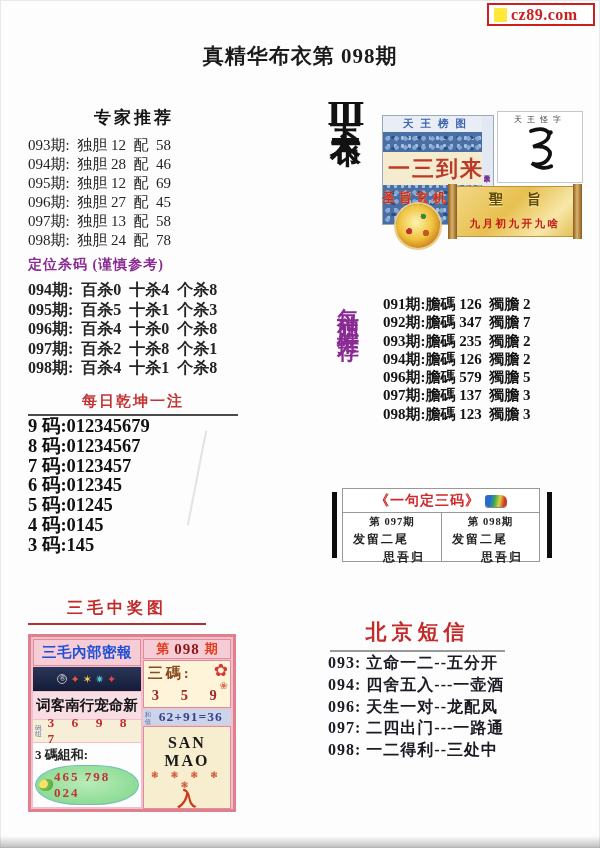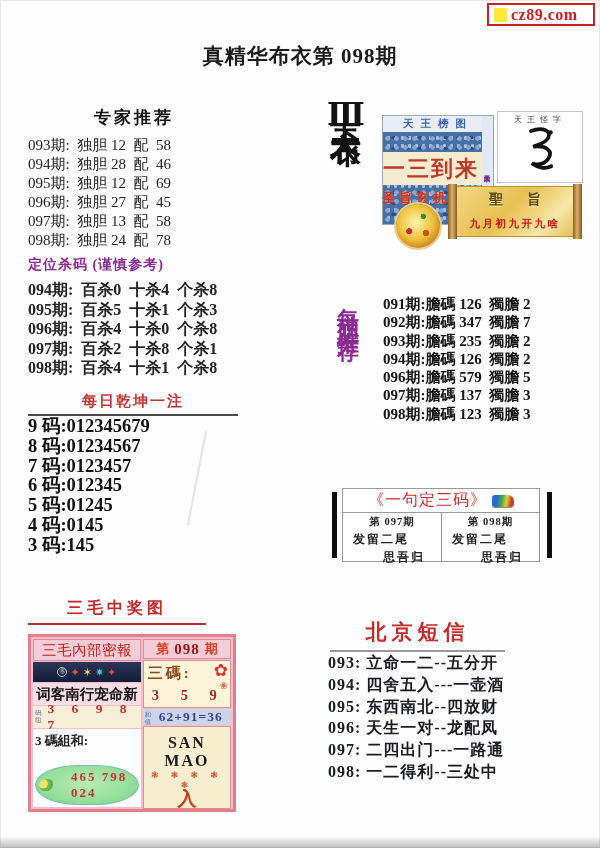--- a/index.html
+++ b/index.html
@@ -33,33 +33,33 @@
     border-bottom:2px solid #4a4a4a;padding-bottom:3px;}
   .qiankun .row{font-size:18.5px;font-weight:700;color:#111;line-height:18.8px;white-space:pre;margin-top:1px;}
   .faint-line{position:absolute;left:196px;top:430px;width:2px;height:96px;background:#e3e3e3;transform:rotate(11deg);}
   
   .sm-head{left:28px;top:598px;width:178px;text-align:center;font-size:16px;font-weight:800;
     color:#c42a2a;letter-spacing:4px;border-bottom:2px solid #b23030;padding-bottom:4px;}
   .sm-box{left:28px;top:634px;width:208px;height:178px;border:3px solid #e0808f;background:#f3bfcb;padding:2px;display:flex;gap:2px;}
   .sm-c1{width:55%;display:flex;flex-direction:column;gap:1px;}
   .sm-c2{width:45%;display:flex;flex-direction:column;gap:1px;}
   .sm-cell{border:1px solid #dd8d9c;background:#f6ccd6;}
-  .sm-title{height:27px;font-size:14.5px;font-weight:400;color:#b91c1c;display:flex;align-items:center;justify-content:center;letter-spacing:.5px;}
+  .sm-title{height:27px;font-size:14.5px;font-weight:700;color:#1d4ed8;display:flex;align-items:center;justify-content:center;letter-spacing:.5px;}
   .sm-banner{height:25px;background:linear-gradient(#2a3558,#141c38);display:flex;align-items:center;justify-content:center;gap:3px;}
   .sm-banner .reg{color:#eee;font-size:8px;border:1px solid #bbb;border-radius:50%;width:10px;height:10px;line-height:8px;text-align:center;}
   .sm-banner .d1{color:#e85a3a;font-size:11px;} .sm-banner .d2{color:#ffd24a;font-size:11px;}
   .sm-banner .d3{color:#58c0d0;font-size:11px;} .sm-banner .d4{color:#e84444;font-size:11px;}
   .sm-poem{height:27px;font-size:14.5px;font-weight:800;color:#141414;display:flex;align-items:center;justify-content:center;background:#f8dde4;}
   .sm-codes{height:22px;background:#f6eed6;display:flex;align-items:center;gap:4px;padding-left:2px;}
   .mini{font-size:6.5px;color:#5a6aa0;line-height:6.5px;width:10px;word-break:break-all;}
   .sm-codes .val{font-size:13.5px;font-weight:800;color:#c03030;letter-spacing:7px;}
   .sm-zuhe{flex:1;background:#fdfdfd;padding:2px 2px;}
   .sm-zuhe .lab{font-size:13px;font-weight:800;color:#222;}
-  .sm-oval{margin-top:15px;background:radial-gradient(ellipse at 50% 45%, #b8ecb8, #8edc96 70%, #6cc47c);border:1px solid #7bb;
-    border-radius:50% 50% 50% 50% / 60% 60% 60% 60%;height:40px;display:flex;align-items:center;gap:18px;padding:0 3px;}
+  .sm-oval{margin-top:1px;background:radial-gradient(ellipse at 50% 45%, #b8ecb8, #8edc96 70%, #6cc47c);border:1px solid #7bb;
+    border-radius:50% 50% 50% 50% / 60% 60% 60% 60%;height:40px;display:flex;align-items:center;gap:1px;padding:0 3px;}
   .bird{width:14px;height:12px;border-radius:60% 40% 55% 45%;flex:0 0 auto;
     background:radial-gradient(circle at 30% 40%, #ffe06a 35%, #79c04a 40%, #4a9a3a);}
   .sm-oval .val{font-size:13px;font-weight:800;color:#c23333;letter-spacing:2px;}
   .sm-period{height:27px;display:flex;align-items:center;justify-content:center;gap:5px;background:#f6ccd6;border:1px solid #dd8d9c;}
   .sm-period .zh{font-size:13px;font-weight:800;color:#e03838;text-shadow:0 0 2px #ffd37a;}
   .sm-period .num{font-size:15px;font-weight:800;color:#8f1616;letter-spacing:1px;}
   .sm-sanma{height:53px;background:#fdf4d9;border:1px solid #dd8d9c;position:relative;padding:3px 4px;}
   .sm-sanma .lab{font-size:15px;font-weight:800;color:#8a4a20;letter-spacing:3px;}
   .sm-sanma .val{font-size:14.5px;font-weight:800;color:#a82828;letter-spacing:9px;margin-top:4px;margin-left:4px;}
   .flower{position:absolute;right:2px;top:2px;color:#d43a3a;font-size:17px;line-height:15px;}
@@ -73,21 +73,21 @@
   
   .buyi-vert{position:absolute;left:324px;top:112px;writing-mode:vertical-rl;text-orientation:upright;
     font-size:31px;font-weight:800;color:#121212;letter-spacing:-4px;}
   .panel-blue{position:absolute;left:382px;top:115px;width:112px;height:110px;border:1px solid #9ab;
     background-color:#4a6fa5;
     background-image:radial-gradient(#86a8d4 2px,transparent 2.5px),radial-gradient(#2d4f86 2px,transparent 2.5px),radial-gradient(#a8c4e4 1.5px,transparent 2px);
     background-size:9px 9px,13px 11px,7px 8px;background-position:0 0,4px 5px,2px 2px;}
   .panel-blue .strip{height:16px;background:#e9eef6;text-align:center;font-size:10.5px;font-weight:800;
     color:#3b63ae;letter-spacing:7px;line-height:16px;}
   .panel-blue .band{position:absolute;left:0;top:36px;width:101px;height:33px;background:#f5ecd0;
-    text-align:left;line-height:33px;font-size:22px;font-weight:800;color:#bc3b28;letter-spacing:2px;}
+    text-align:right;line-height:33px;font-size:22px;font-weight:800;color:#bc3b28;letter-spacing:2px;}
   .panel-blue .side{position:absolute;right:0;top:0;bottom:0;width:11px;background:#e3e9f2;
     writing-mode:vertical-rl;text-orientation:upright;font-size:6.5px;color:#7a2d8e;line-height:11px;text-align:center;}
   .panel-guaizi{position:absolute;left:497px;top:111px;width:86px;height:72px;border:1px solid #c6c6c6;background:#fff;text-align:center;}
   .panel-guaizi .lab{font-size:8px;letter-spacing:5px;color:#3a3a3a;margin-top:2px;}
   .shengzhi-label{position:absolute;left:382px;top:189px;width:72px;font-size:13px;font-weight:800;
     color:#d5281e;letter-spacing:4px;text-shadow:0 0 1px #ffae3a;}
   .emblem{position:absolute;left:396px;top:204px;width:44px;height:44px;border-radius:50%;
     background:
       radial-gradient(circle at 30% 62%, #c03030 7%, transparent 8%),
       radial-gradient(circle at 62% 28%, #3a8a3a 6%, transparent 7%),
@@ -102,21 +102,21 @@
   .scroll .t{font-size:14px;font-weight:800;color:#5f4500;letter-spacing:24px;padding-left:24px;margin-top:4px;text-shadow:0 1px 0 #fff0b0;}
   .scroll .x{font-size:10.5px;font-weight:800;color:#c41818;letter-spacing:2.5px;margin-top:8px;}
   .dandan-vert{position:absolute;left:333px;top:290px;writing-mode:vertical-rl;text-orientation:upright;
     font-size:22px;font-weight:800;color:#8a2b93;letter-spacing:8px;}
   .dandan-rows{position:absolute;left:383px;top:295px;width:205px;}
   .dandan-rows .row{font-size:15px;font-weight:800;color:#141414;line-height:18.3px;white-space:pre;}
   .yiju-barL,.yiju-barR{position:absolute;top:492px;width:5px;height:66px;background:#0d0d0d;}
   .yiju-barL{left:332px;} .yiju-barR{left:547px;}
   .yiju{position:absolute;left:342px;top:488px;width:198px;height:74px;border:1px solid #999;background:#fff;}
   .yiju .title{height:23px;display:flex;align-items:center;justify-content:center;gap:5px;
-    font-size:16px;font-weight:400;color:#d02a2a;letter-spacing:1px;}
+    font-size:14px;font-weight:700;color:#d02a2a;letter-spacing:1px;}
   .boat{width:22px;height:12px;border-radius:3px 6px 4px 3px;flex:0 0 auto;
     background:linear-gradient(100deg,#2a6ad0 25%,#3ab04a 45%,#e0d040 65%,#d03a2a 85%);box-shadow:0 1px 0 #888;}
   .yiju .table{display:flex;border-top:1px solid #999;height:49px;}
   .yiju .col{width:50%;padding-top:2px;}
   .yiju .col+.col{border-left:1px solid #999;}
   .yiju .per{font-size:10.5px;font-weight:700;color:#222;text-align:center;letter-spacing:1px;}
   .yiju .l1{font-size:12px;font-weight:800;color:#222;margin-left:10px;margin-top:2px;letter-spacing:2px;}
   .yiju .l2{font-size:12px;font-weight:800;color:#222;text-align:right;margin-right:16px;margin-top:1px;letter-spacing:2px;}
   .bj-head{position:absolute;left:330px;top:618px;width:175px;text-align:center;font-size:21px;font-weight:800;
     color:#c42a2a;letter-spacing:5px;border-bottom:2px solid #9a9a9a;padding-bottom:4px;}
@@ -265,20 +265,19 @@
         <div class="decor">❃ ❃ ❃ ❃ ❃</div>
         <div class="ru">入</div>
       </div>
     </div>
   </div>
 
   <div class="bj-head">北京短信</div>
   <div class="bj-rows">
     <div class="row">093: 立命一二--五分开</div>
     <div class="row">094: 四舍五入---一壶酒</div>
-    <div class="row">095: 东西南北--四放财</div>
     <div class="row">096: 天生一对--龙配凤</div>
     <div class="row">097: 二四出门---一路通</div>
     <div class="row">098: 一二得利--三处中</div>
   </div>
 
   <div class="bottom-shade"></div>
 </div>
 
 </body></html>

